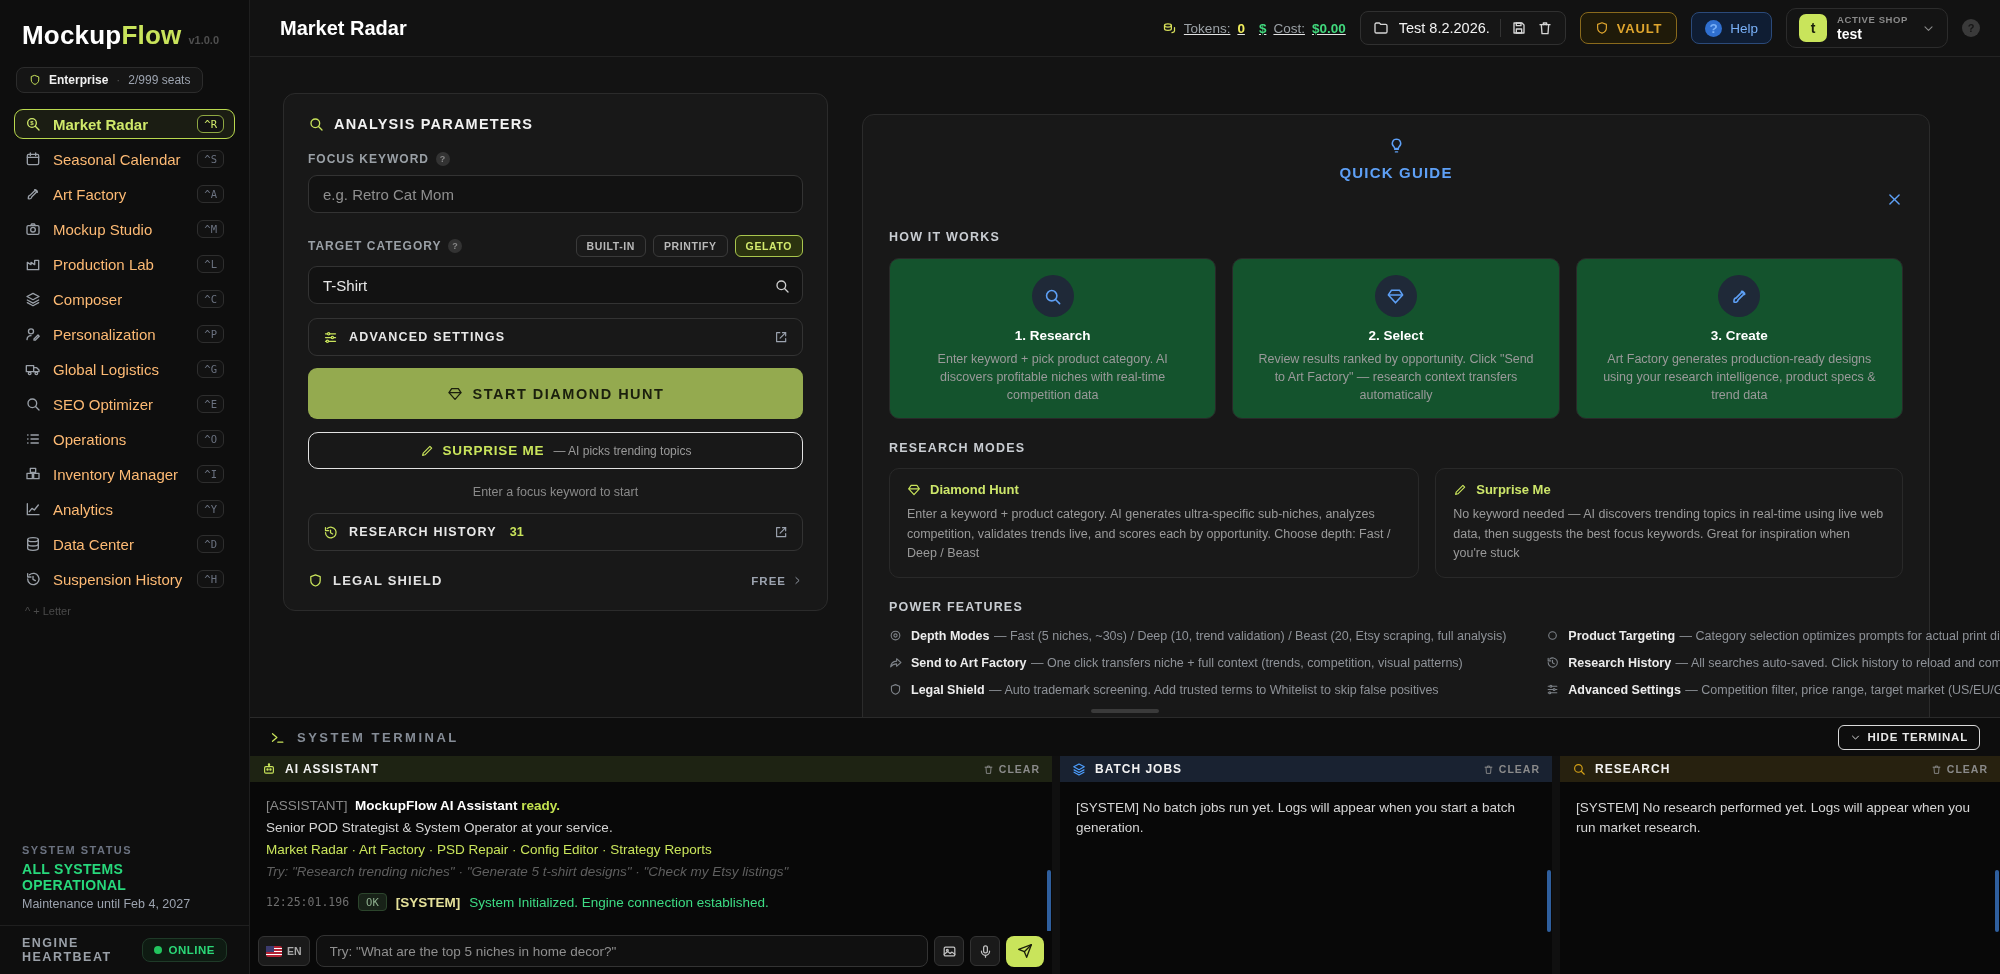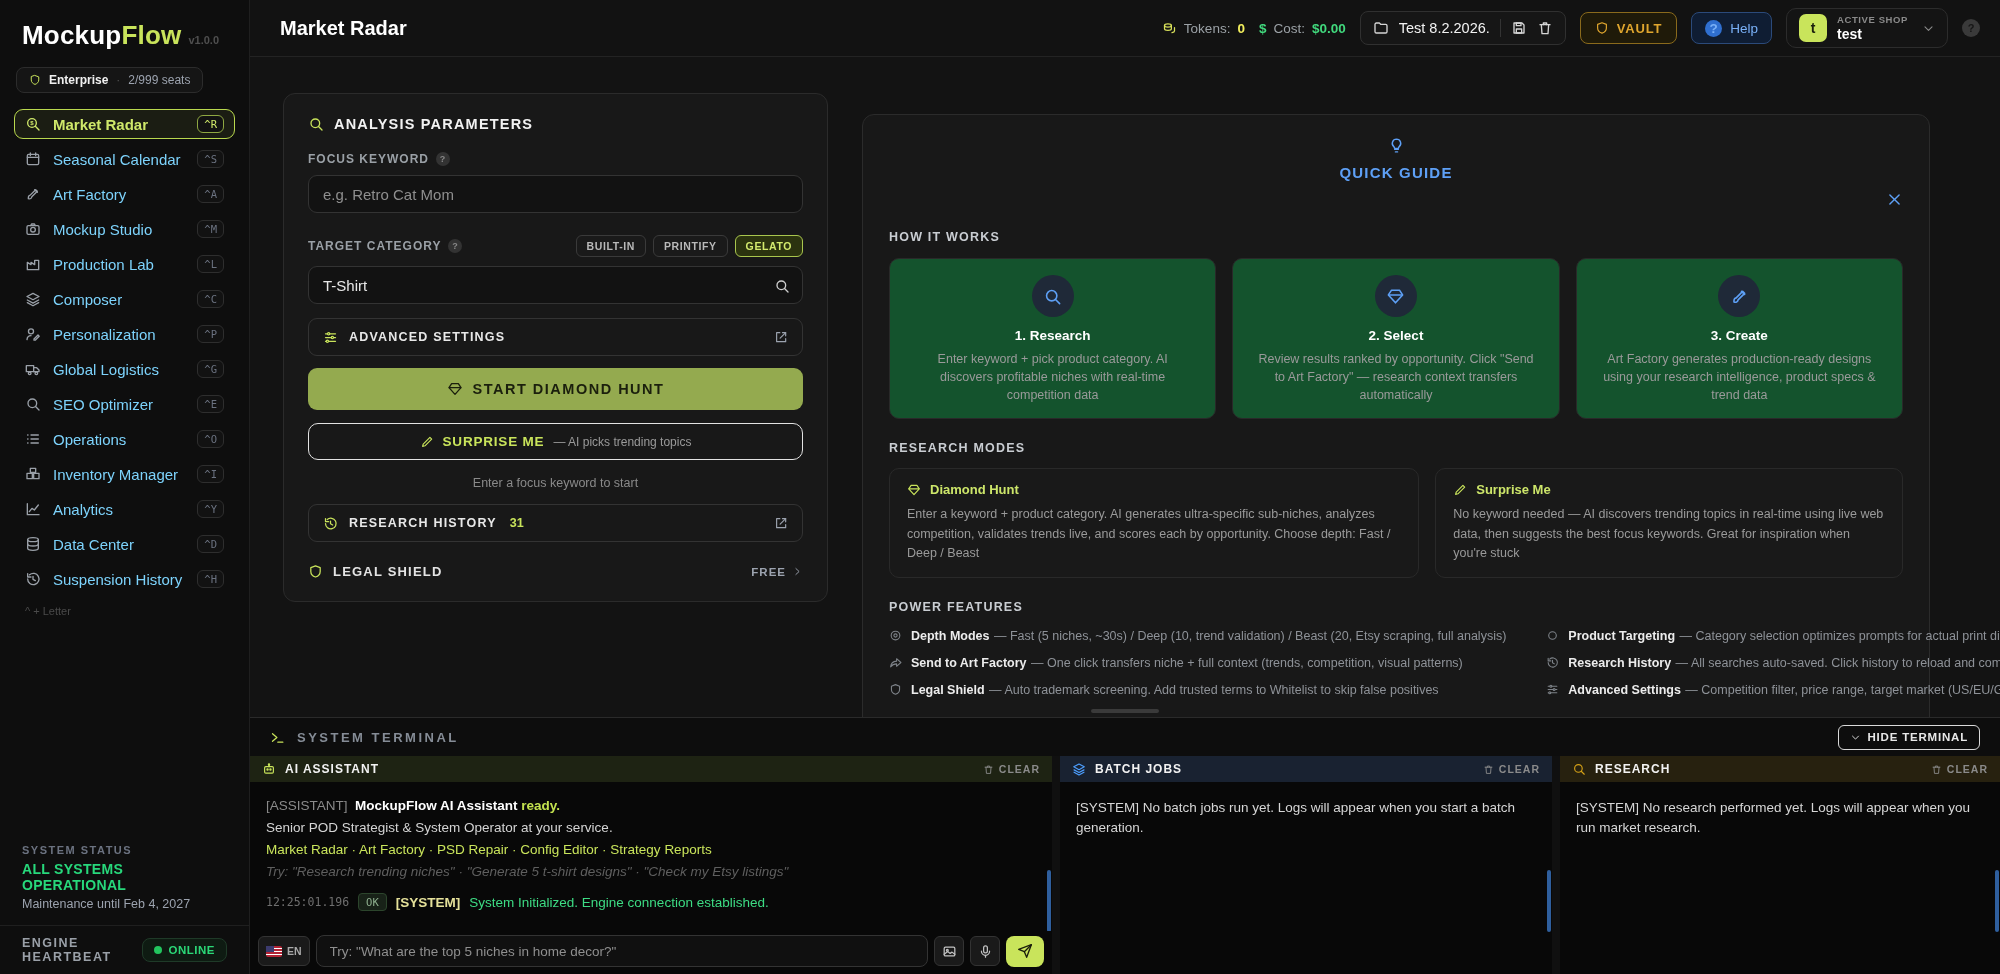--- a/index.html
+++ b/index.html
@@ -22,21 +22,21 @@
   .plan-pill { margin:16px 2px 0; background:#151515; border:1px solid #2c2c2c; border-radius:8px;
     height:26px; display:flex; align-items:center; gap:8px; padding:0 12px; width:fit-content; }
   .plan-pill .ic { font-size:12px; color:#c9e45b; }
   .plan-name { font-size:12px; font-weight:700; color:#f0f0f0; }
   .plan-dot { color:#555; font-size:12px; }
   .plan-seats { font-size:12px; color:#9ca3af; }
   .nav { margin-top:16px; }
   .nav-item { height:30px; margin-bottom:5px; display:flex; align-items:center; gap:12px;
     padding:0 10px; border-radius:9px; border:1px solid transparent; cursor:pointer; }
   .nav-ic { font-size:16px; color:#9aa0a8; }
-  .nav-label { flex:1; font-size:15px; color:#7dd3fc; white-space:nowrap; }
+  .nav-label { flex:1; font-size:15px; color:#fdba74; white-space:nowrap; }
   .nav-badge { font-family:"DejaVu Sans Mono", monospace; font-size:10.5px; color:#6b7280;
     border:1px solid #2e2e2e; border-radius:6px; padding:2px 6px; background:#121212; }
   .nav-item.active { border-color:#b9d84e; background:rgba(195,227,85,.07); }
   .nav-item.active .nav-ic, .nav-item.active .nav-label { color:#cfe86a; font-weight:700; }
   .nav-item.active .nav-badge { color:#cfe86a; border-color:#8fa842; }
   .nav-hint { font-size:11px; color:#4a4a4a; padding-left:11px; margin-top:6px; }
   .side-bottom { margin-top:auto; padding:0 8px 14px; }
   .ss-label { font-size:11px; font-weight:700; letter-spacing:1.5px; color:#6b7280; }
   .ss-value { font-size:14px; font-weight:700; color:#27d87b; margin-top:5px; letter-spacing:.3px; }
   .ss-maint { font-size:12.5px; color:#9ca3af; margin-top:4px; }
@@ -47,21 +47,21 @@
     display:flex; align-items:center; gap:7px; padding:0 11px; }
   .hb-dot { width:8px; height:8px; border-radius:50%; background:#22c55e; }
   .hb-status { font-size:11.5px; font-weight:700; color:#2bd877; letter-spacing:.5px; }
 
   
   .main { flex:1; display:flex; flex-direction:column; min-width:0; }
   .topbar { height:57px; flex:none; background:#121212; border-bottom:1px solid #232323;
     display:flex; align-items:center; padding:0 20px 0 30px; gap:16px; }
   .page-title { font-size:20px; font-weight:700; color:#fff; }
   .topbar-right { margin-left:auto; display:flex; align-items:center; gap:14px; }
-  .stat-group { display:flex; align-items:center; gap:7px; font-size:13.5px; }
+  .stat-group { display:flex; align-items:center; gap:7px; font-size:13.5px;text-decoration:underline; }
   .stat-label { color:#9ba1a6; }
   .tokens-ic { font-size:15px; color:#d8e05a; }
   .tokens-val { color:#f3ef5d; font-weight:700; }
   .cost-sym { color:#41d97d; font-weight:700; }
   .cost-val { color:#41d97d; font-weight:700; }
   .project-box { height:34px; background:#161616; border:1px solid #303030; border-radius:8px;
     display:flex; align-items:center; padding:0 12px; gap:10px; }
   .project-box .ic { font-size:16px; color:#d5d5d5; cursor:pointer; }
   .project-name { font-size:14.5px; color:#f2f2f2; }
   .v-div { width:1px; height:18px; background:#333; }
@@ -106,21 +106,21 @@
     background:#1a1a1a; border:1px solid #3a3a3a; border-radius:6px; padding:4px 10px; cursor:pointer; }
   .chip.active { color:#d3ea6e; border-color:#a9c64e; background:#2b330f; }
   .input-wrap { position:relative; }
   .input-wrap .ic { position:absolute; right:13px; top:21px; font-size:16px; color:#cfcfcf; }
   .bar-row { margin-top:14px; height:38px; border:1px solid #333; border-radius:9px;
     display:flex; align-items:center; gap:11px; padding:0 14px; cursor:pointer; }
   .bar-row .lead-ic { font-size:15px; color:#c9e45b; }
   .bar-row .bar-label { font-size:12.5px; font-weight:700; letter-spacing:1.2px; color:#e8e8e8; }
   .bar-row .count { font-size:12.5px; font-weight:700; color:#c9e45b; margin-left:2px; }
   .bar-row .ext { margin-left:auto; font-size:14px; color:#9ca3af; }
-  .btn-start { margin-top:12px; width:100%; height:42px; background:#94aa4f; border:none;
+  .btn-start { margin-top:12px; width:100%; height:51px; background:#94aa4f; border:none;
     border-radius:9px; display:flex; align-items:center; justify-content:center; gap:10px;
     cursor:pointer; }
   .btn-start .ic { font-size:16px; color:#1b1f0d; }
   .btn-start span { font-size:14.5px; font-weight:700; letter-spacing:1.5px; color:#1b1f0d; }
   .btn-surprise { margin-top:13px; width:100%; height:37px; background:transparent;
     border:1px solid #e2e2e2; border-radius:10px; display:flex; align-items:center;
     justify-content:center; gap:9px; cursor:pointer; }
   .btn-surprise .ic { font-size:14px; color:#c9e45b; }
   .btn-surprise .s-main { font-size:13.5px; font-weight:700; letter-spacing:.8px; color:#c9e45b; }
   .btn-surprise .s-note { font-size:12px; color:#9a9a9a; }

